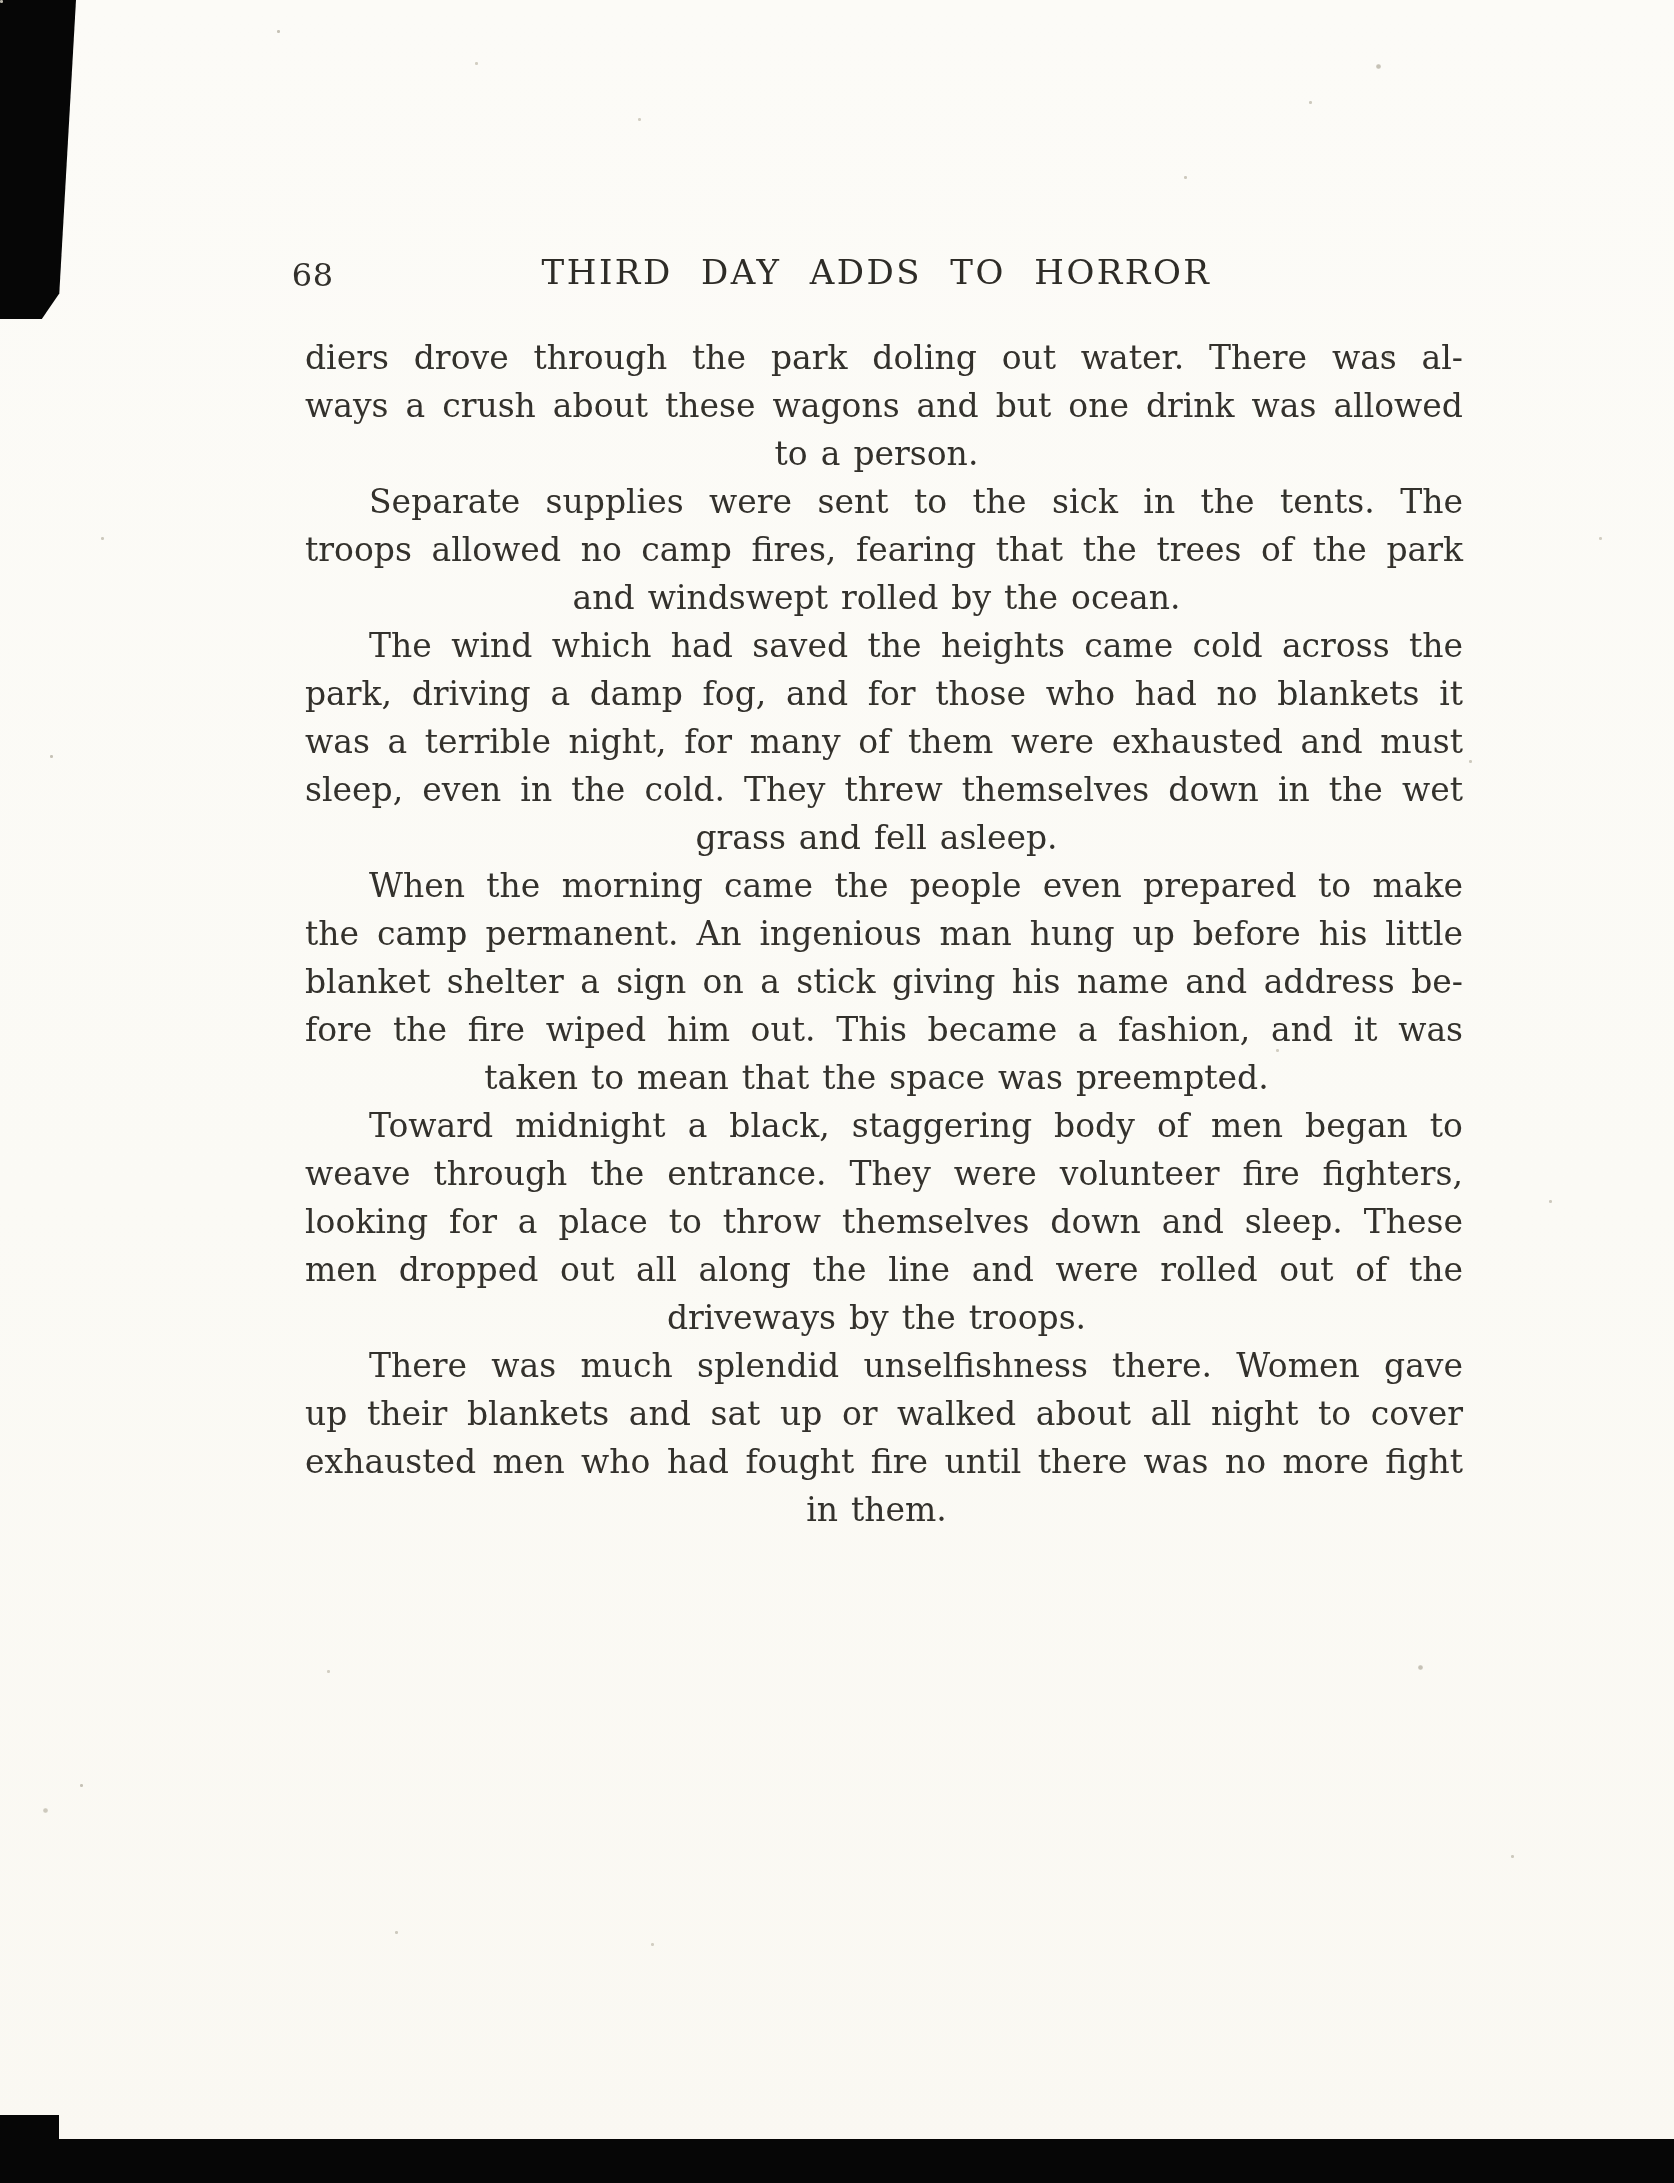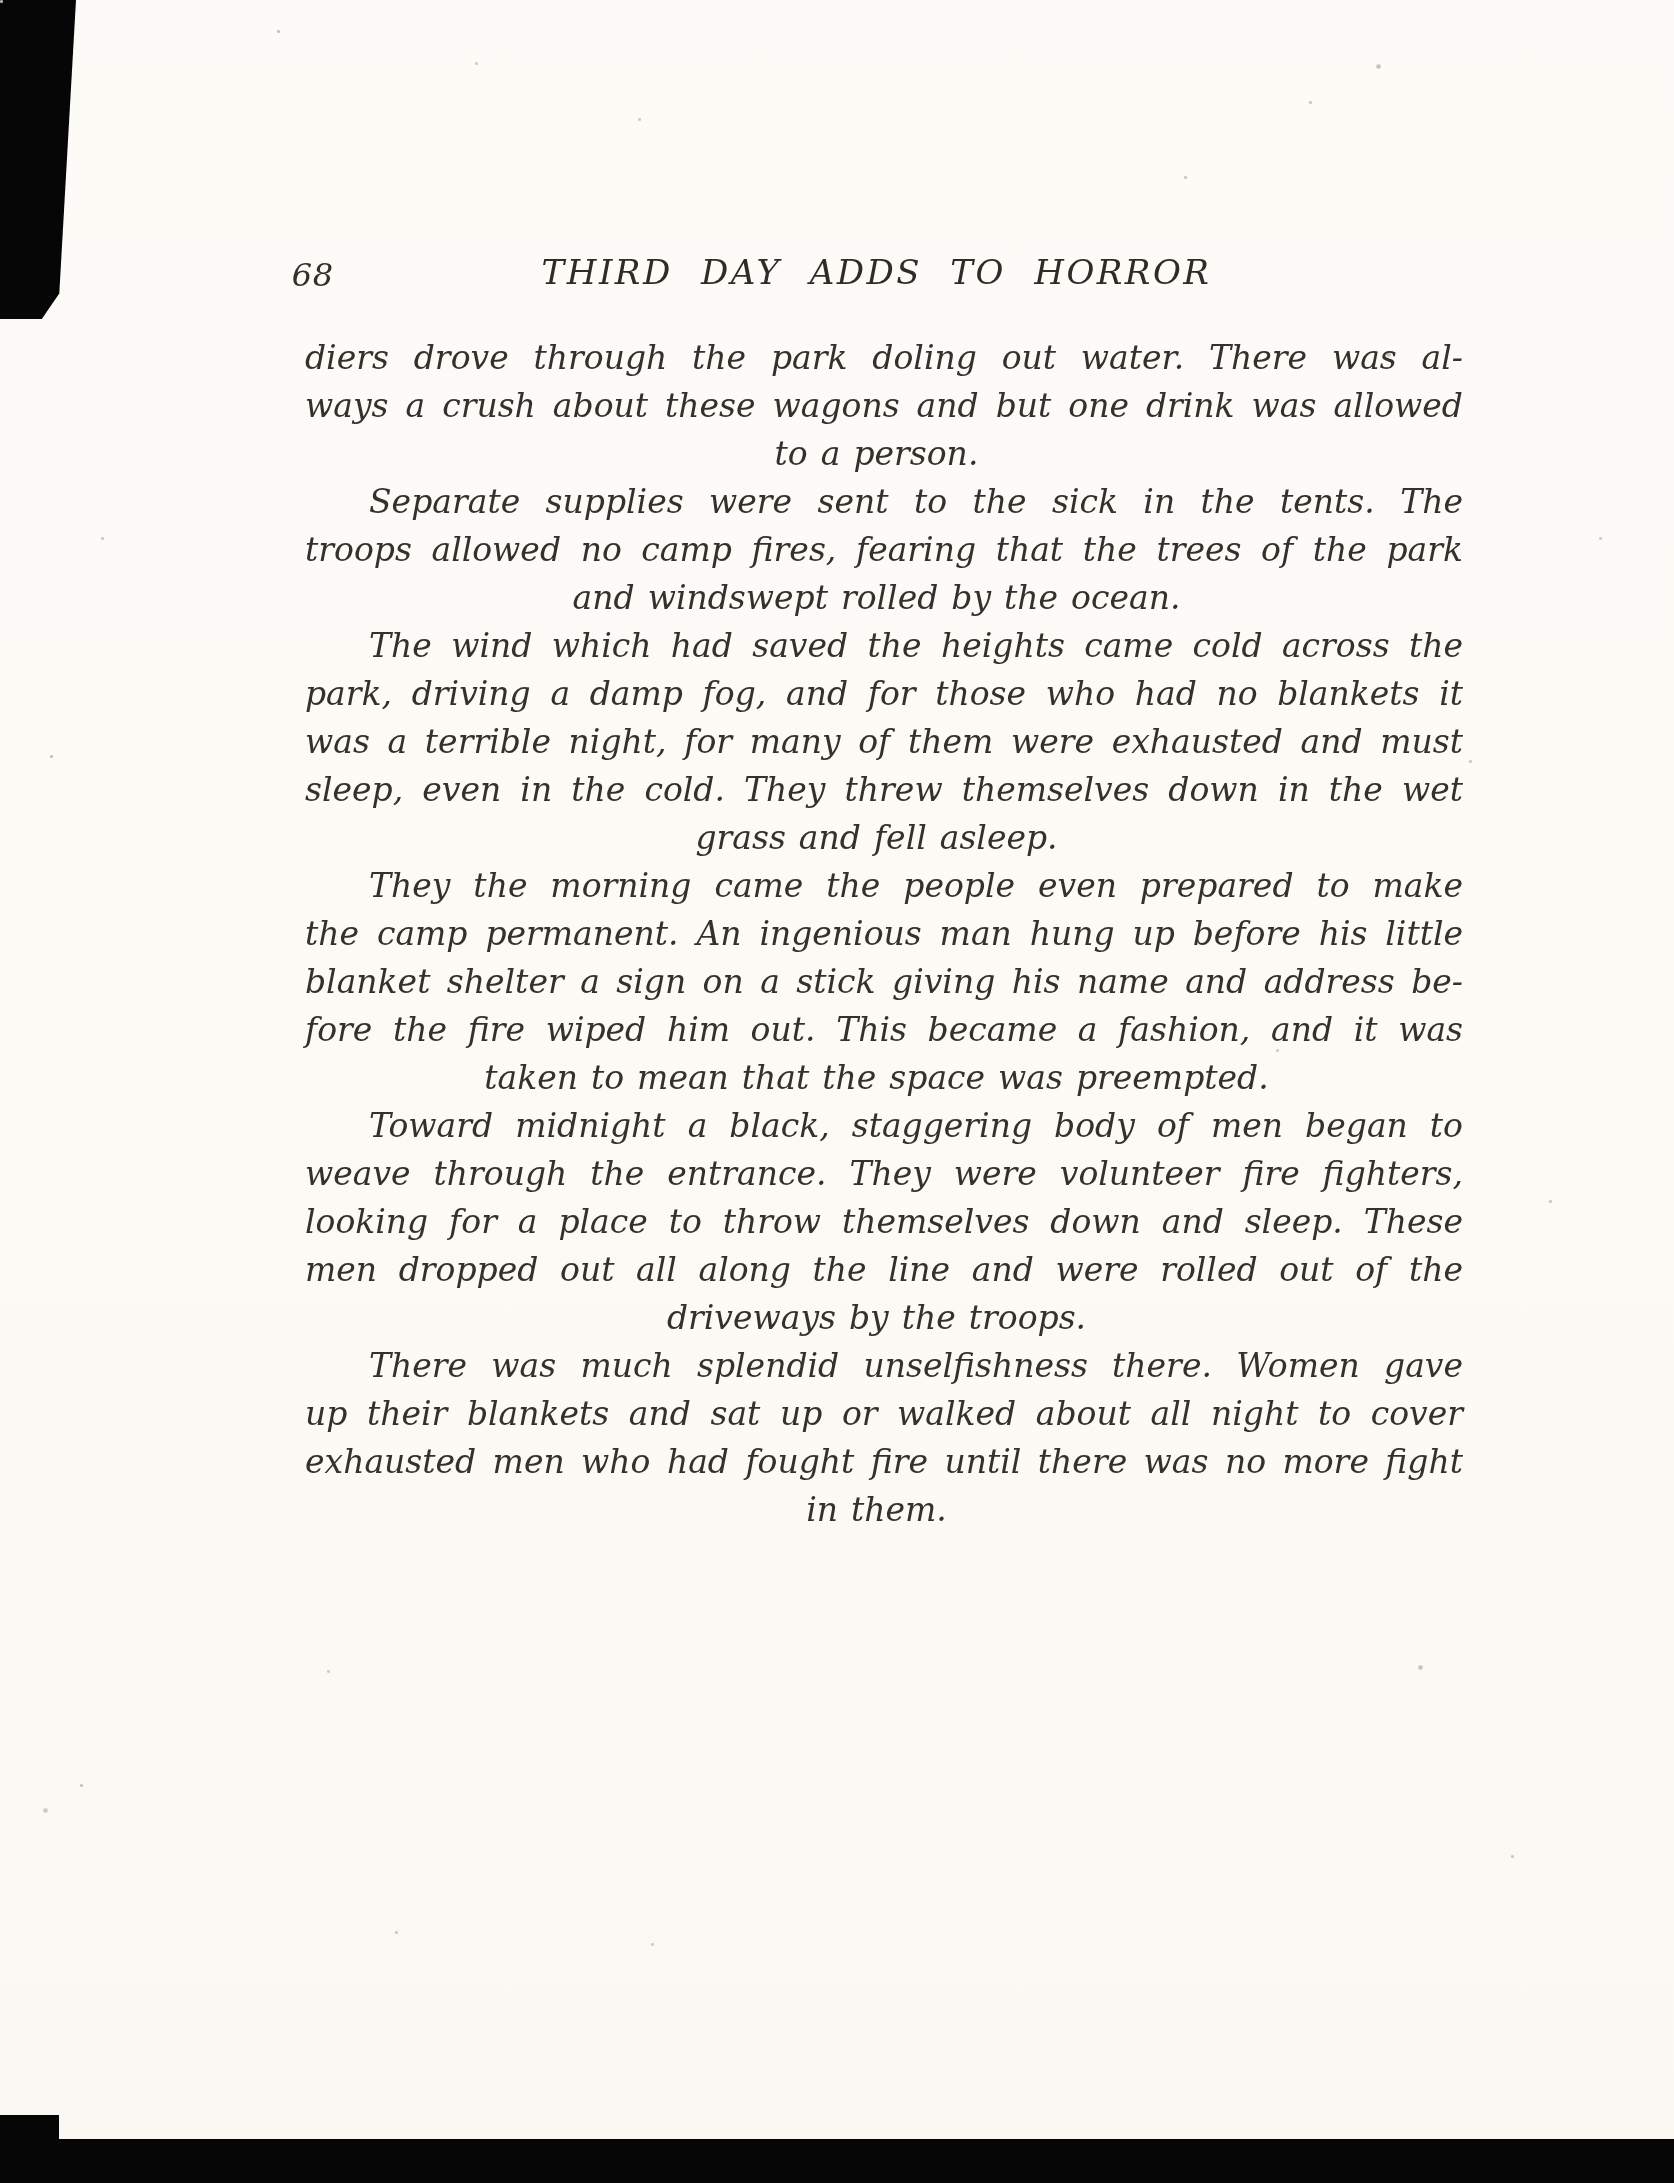--- a/index.html
+++ b/index.html
@@ -8,21 +8,20 @@
     background: #fbfaf5;
   }
   .page {
     position: relative;
     width: 1675px;
     height: 2183px;
     background: linear-gradient(180deg, #fcfbf7 0%, #fbfaf5 55%, #faf8f2 100%);
     overflow: hidden;
     font-family: "DejaVu Serif", "Liberation Serif", serif;
     color: #32302b;
-    font-style: italic;
   }
   
   .artifact-top-left {
     position: absolute;
     left: 0; top: 0;
     width: 76px; height: 319px;
     background: #060606;
     clip-path: polygon(0 0, 100% 0, 78% 92%, 55% 100%, 0 100%);
   }
   .artifact-bottom {
@@ -132,21 +131,21 @@
         <div class="line">and windswept rolled by the ocean.</div>
       </div>
       <div class="para">
         <div class="line just indent">The wind which had saved the heights came cold across the</div>
         <div class="line just">park, driving a damp fog, and for those who had no blankets it</div>
         <div class="line just">was a terrible night, for many of them were exhausted and must</div>
         <div class="line just">sleep, even in the cold.  They threw themselves down in the wet</div>
         <div class="line">grass and fell asleep.</div>
       </div>
       <div class="para">
-        <div class="line just indent">They the morning came the people even prepared to make</div>
+        <div class="line just indent">When the morning came the people even prepared to make</div>
         <div class="line just">the camp permanent.  An ingenious man hung up before his little</div>
         <div class="line just">blanket shelter a sign on a stick giving his name and address be-</div>
         <div class="line just">fore the fire wiped him out.  This became a fashion, and it was</div>
         <div class="line">taken to mean that the space was preempted.</div>
       </div>
       <div class="para">
         <div class="line just indent">Toward midnight a black, staggering body of men began to</div>
         <div class="line just">weave through the entrance.  They were volunteer fire fighters,</div>
         <div class="line just">looking for a place to throw themselves down and sleep.  These</div>
         <div class="line just">men dropped out all along the line and were rolled out of the</div>

